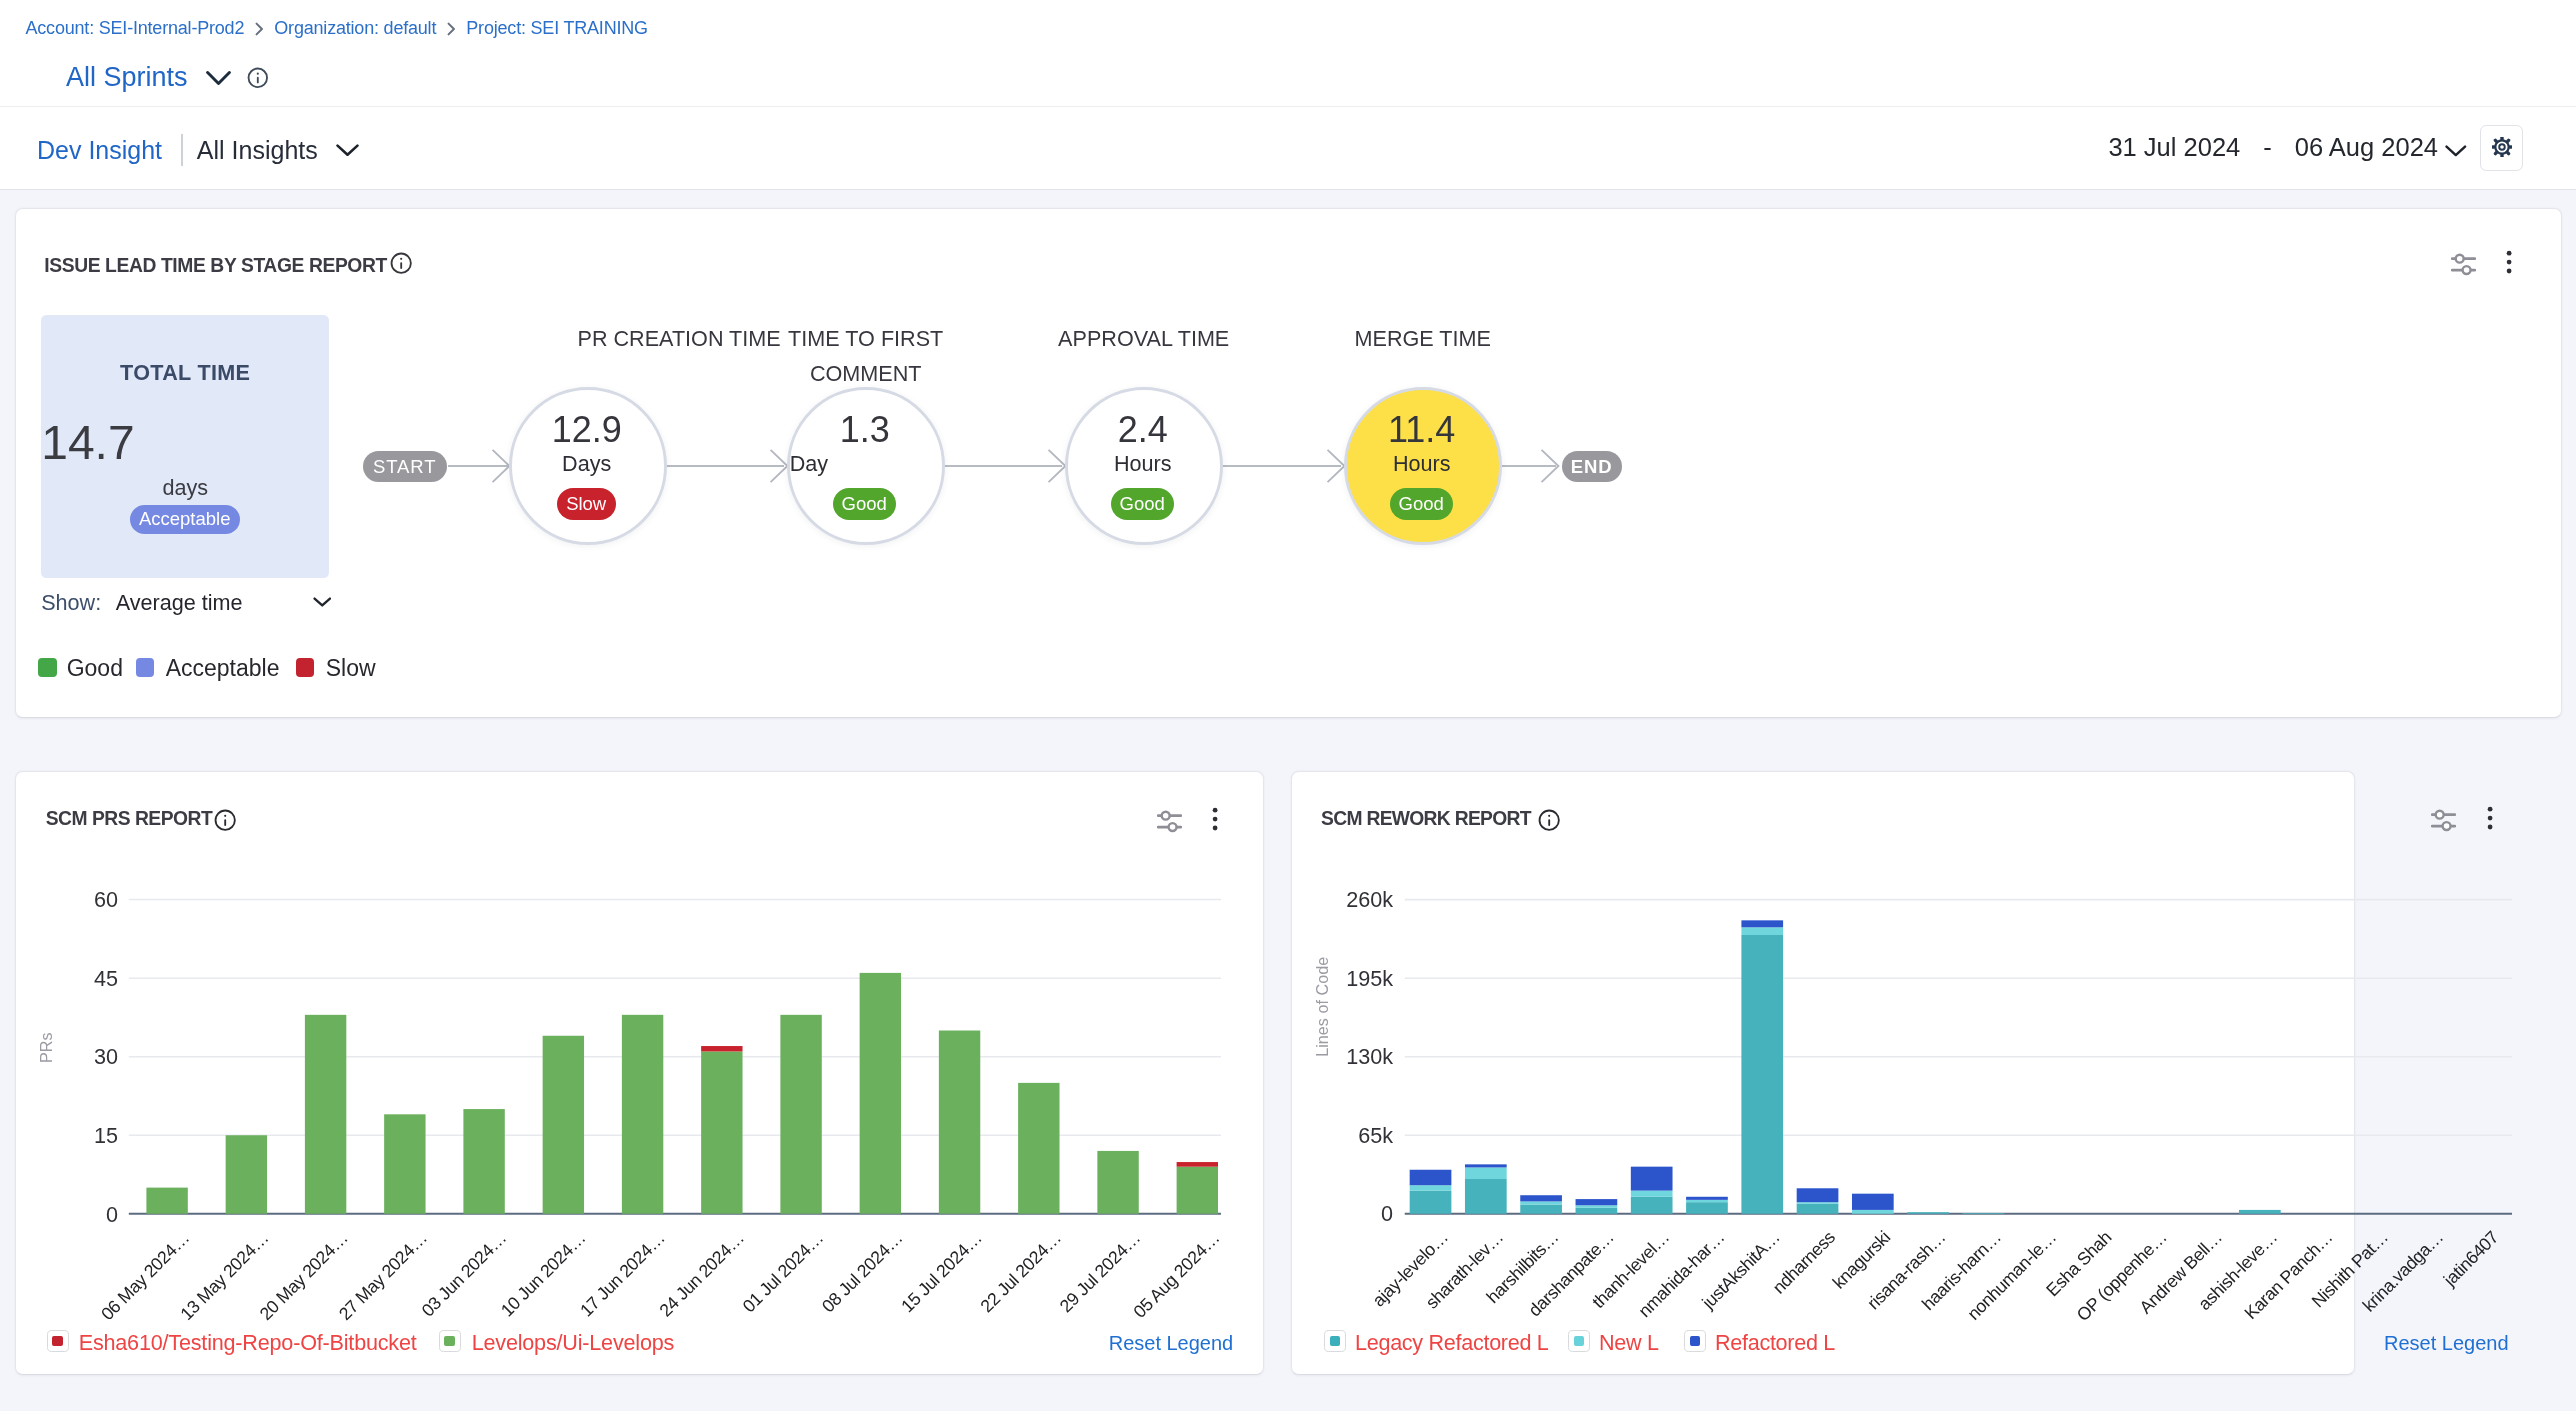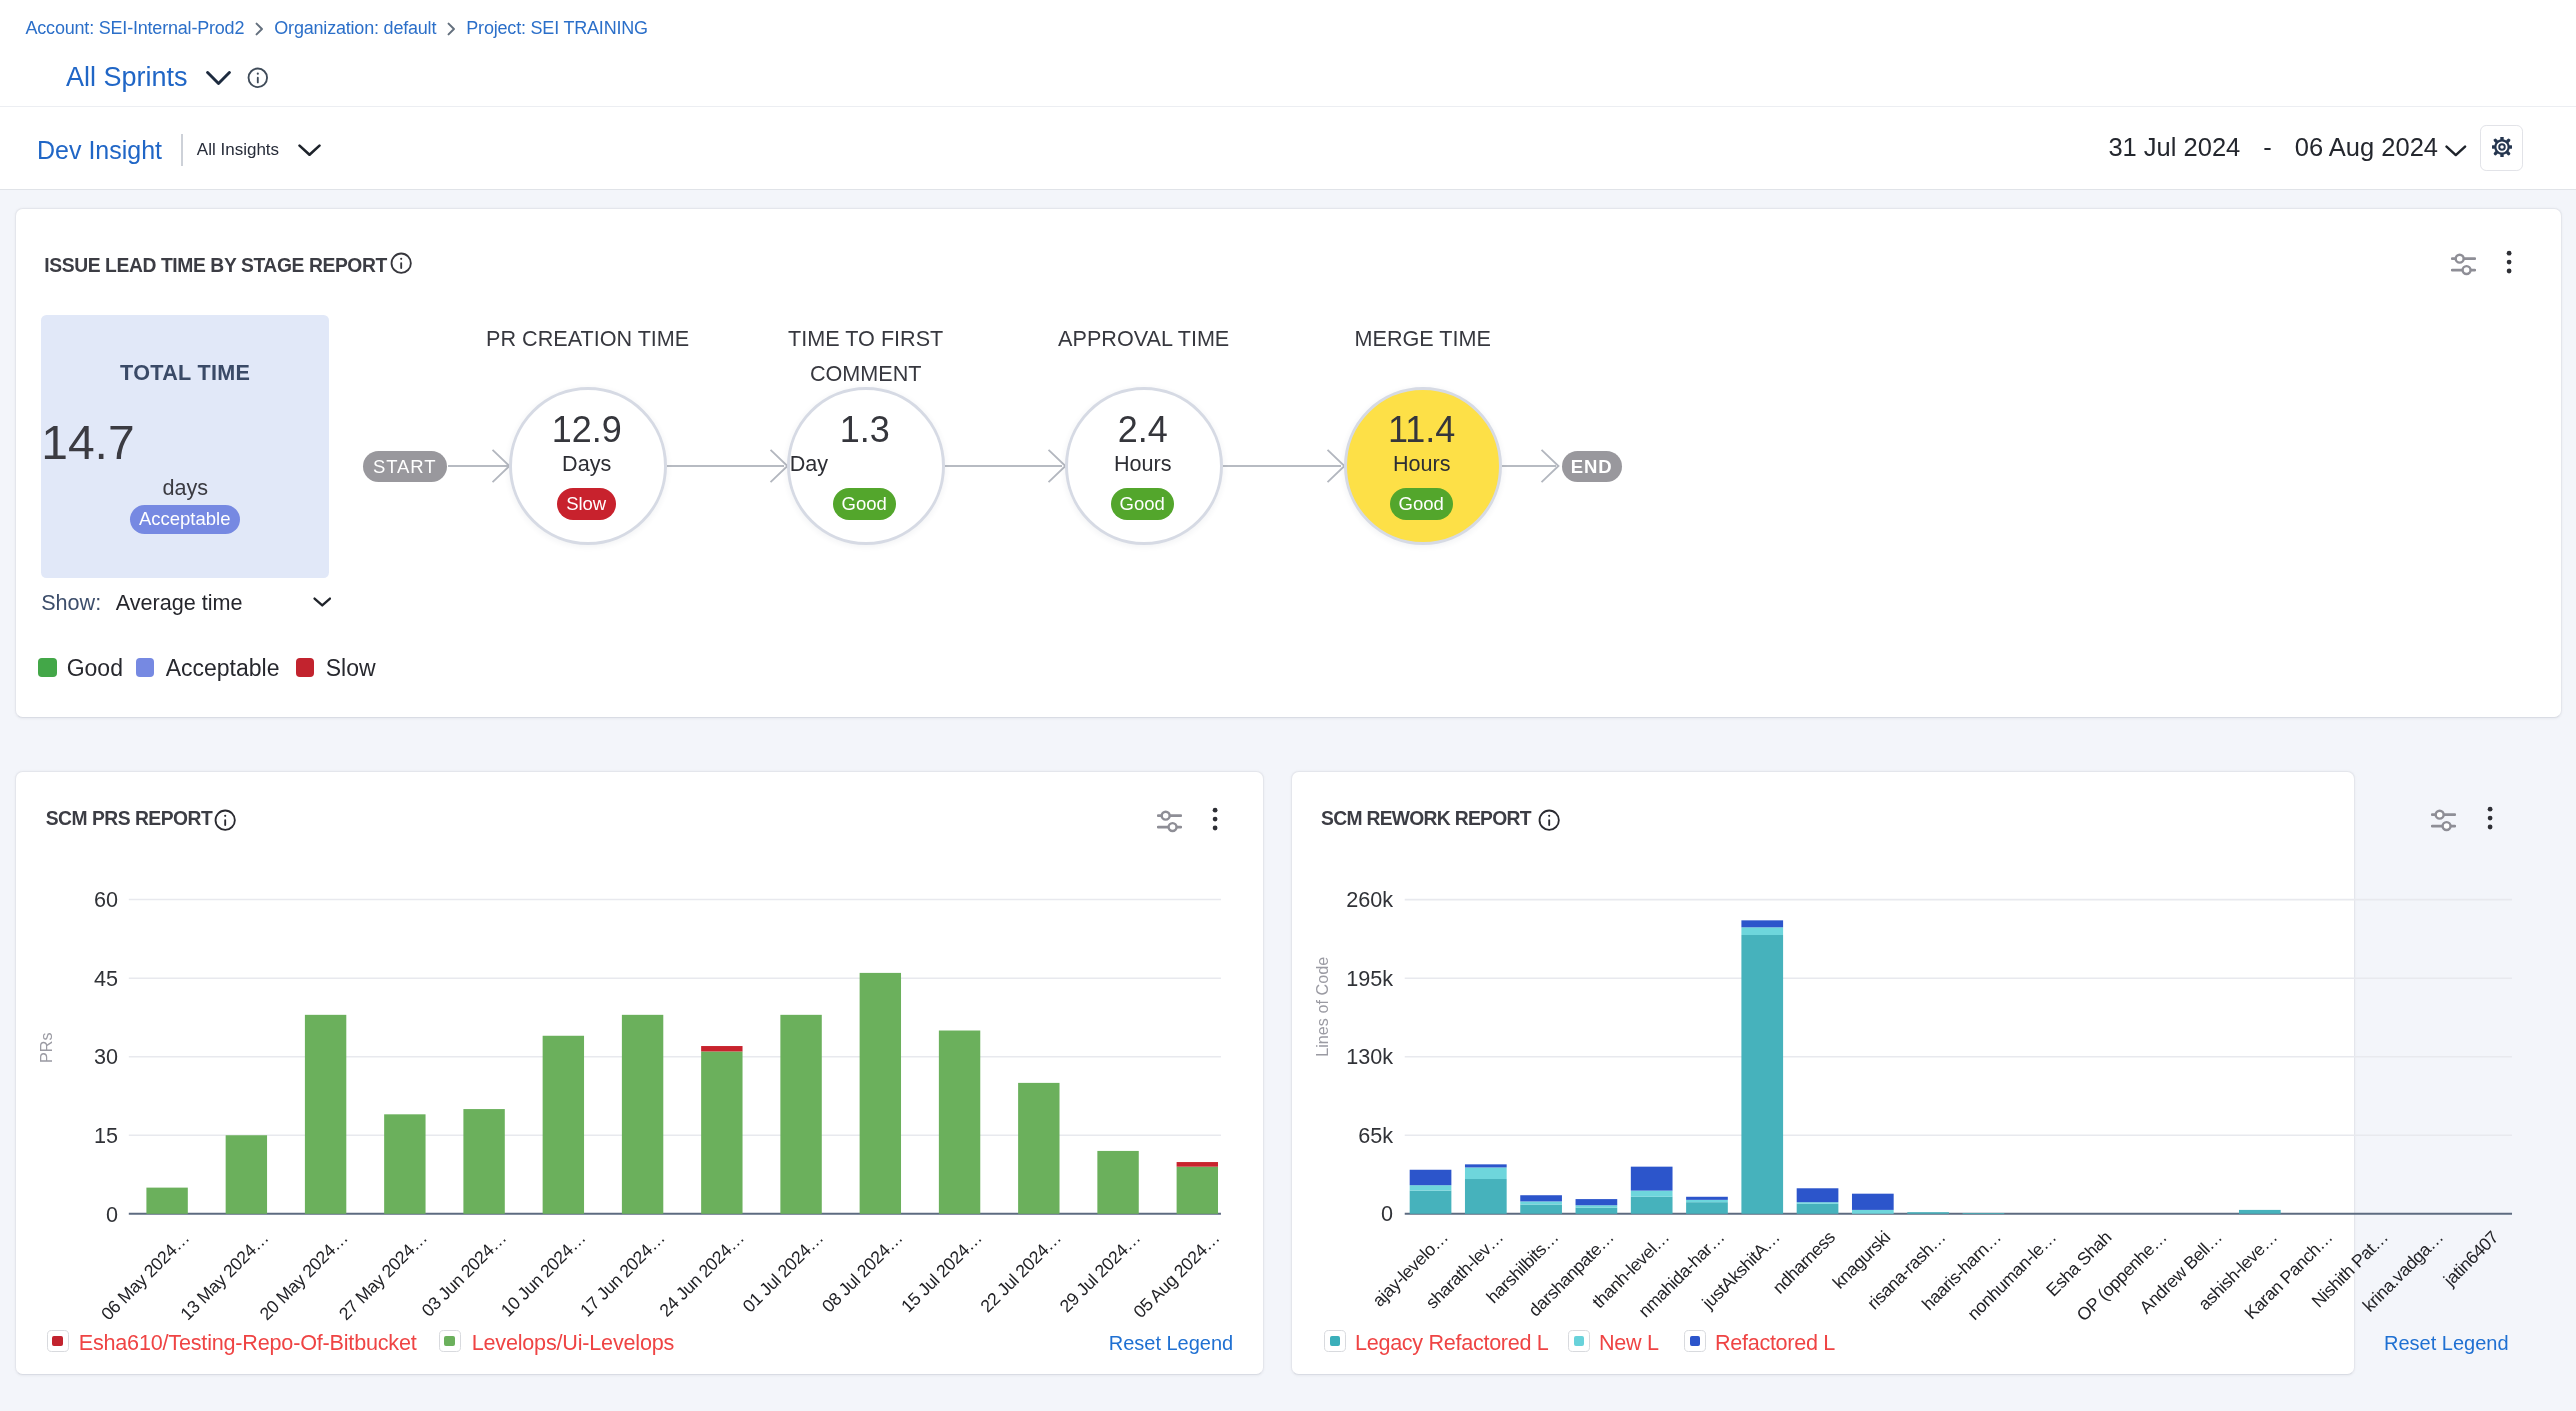--- a/index.html
+++ b/index.html
@@ -43,21 +43,21 @@
       <circle cx="14.0" cy="8.6" r="1.4" fill="#3f4b59"></circle>
       <rect x="12.8" y="12.8" width="2.4" height="8.4" rx="1.2" fill="#3f4b59"></rect>
     </svg>
 </div>
 
 <div class="abs" style="left:37px;top:133px;display:flex;align-items:center;height:34px">
   <span style="font-size:25px;color:#2066c6;white-space:nowrap">Dev Insight</span>
   <span style="width:19.3px"></span>
     <span style="width:1.5px;height:32px;background:#cdd1d8"></span>
   <span style="width:14px"></span>
-    <span style="font-size:17px;color:#272c39;white-space:nowrap">All Insights</span>
+    <span style="font-size:25px;color:#272c39;white-space:nowrap">All Insights</span>
   <span style="width:18.5px"></span>
     <svg style="" width="23" height="12.4" viewBox="0 0 30 16">
       <polyline points="2,2 15,14 28,2" fill="none" stroke="#1e232b" stroke-width="3.4" stroke-linecap="round" stroke-linejoin="round"></polyline>
     </svg>
 </div>
 
 <div class="abs" style="right:138px;top:133px;display:flex;align-items:center;font-size:25.5px;color:#24272e;white-space:nowrap">
   <span>31 Jul 2024</span>
     <span style="margin:0 23px">-</span>
     <span>06 Aug 2024</span>
@@ -105,21 +105,21 @@
     <div class="abs" style="left:100px;top:381px;font-size:21.6px;color:#25262c">Average time</div>
     <svg style="position:absolute;left:297px;top:388px" width="18.5" height="10" viewBox="0 0 24 13">
       <polyline points="2,2 12,11 22,2" fill="none" stroke="#20242b" stroke-width="3.0" stroke-linecap="round" stroke-linejoin="round"></polyline>
     </svg>
     <div class="abs" style="left:22.4px;top:449px;width:18.5px;height:18.5px;border-radius:3.9px;background:#43a748"></div>
     <div class="abs" style="left:51px;top:446px;font-size:23px;color:#27282e">Good</div>
     <div class="abs" style="left:120px;top:449px;width:18.5px;height:18.5px;border-radius:3.9px;background:#7689e2"></div>
     <div class="abs" style="left:150px;top:446px;font-size:23px;color:#27282e">Acceptable</div>
     <div class="abs" style="left:280px;top:449px;width:18.5px;height:18.5px;border-radius:3.9px;background:#c2232e"></div>
     <div class="abs" style="left:310px;top:446px;font-size:23px;color:#27282e">Slow</div>
-    <div class="abs" style="left:379px;top:117px;width:386px;text-align:center;font-size:21.6px;color:#37383f;white-space:nowrap">PR CREATION TIME</div>
+    <div class="abs" style="left:379px;top:117px;width:386px;text-align:right;font-size:21.6px;color:#37383f;white-space:nowrap">PR CREATION TIME</div>
     <div class="abs" style="left:657px;top:117px;width:386px;text-align:center;font-size:21.6px;color:#37383f;white-space:nowrap">TIME TO FIRST</div>
     <div class="abs" style="left:657px;top:152px;width:386px;text-align:center;font-size:21.6px;color:#37383f;white-space:nowrap">COMMENT</div>
     <div class="abs" style="left:935px;top:117px;width:386px;text-align:center;font-size:21.6px;color:#37383f;white-space:nowrap">APPROVAL TIME</div>
     <div class="abs" style="left:1214px;top:117px;width:386px;text-align:center;font-size:21.6px;color:#37383f;white-space:nowrap">MERGE TIME</div>
     <div class="pill" style="left:347px;top:242px;width:84px;height:31px;background:#99989d;font-size:18.5px;font-weight:400;line-height:31px;letter-spacing:0.9px">START</div>
     <div class="pill" style="left:1546px;top:242px;width:60px;height:31px;background:#99989d;font-size:18.5px;font-weight:700;line-height:31px;letter-spacing:0.9px">END</div>
     <div class="abs" style="left:432px;top:256px;width:60px;height:1.5px;background:#b7bbc2"></div>
     <div class="abs" style="left:651px;top:256px;width:117px;height:1.5px;background:#b7bbc2"></div>
     <div class="abs" style="left:929px;top:256px;width:117px;height:1.5px;background:#b7bbc2"></div>
     <div class="abs" style="left:1207px;top:256px;width:118px;height:1.5px;background:#b7bbc2"></div>

